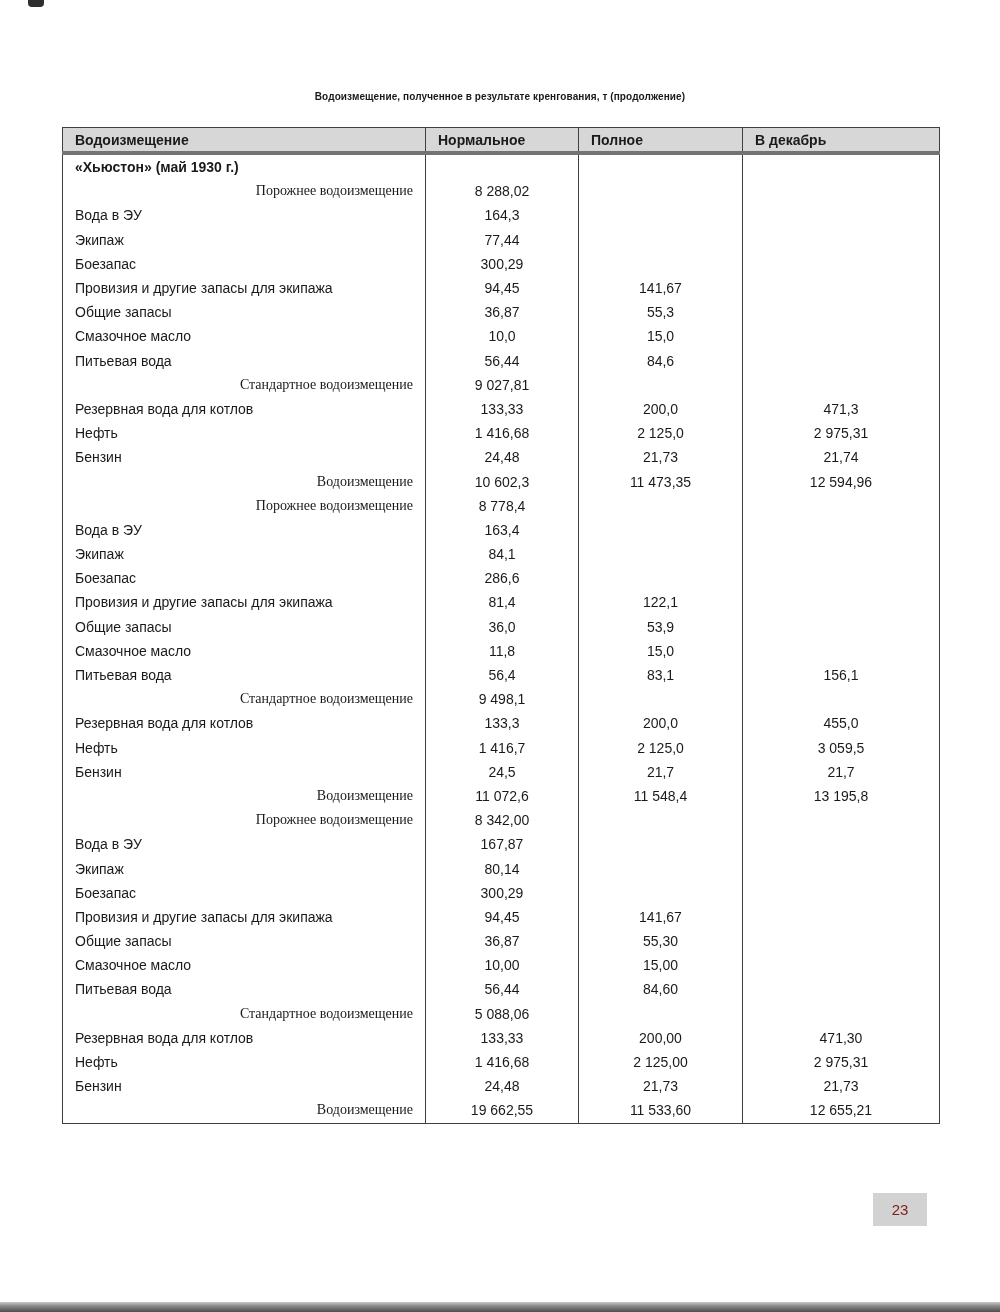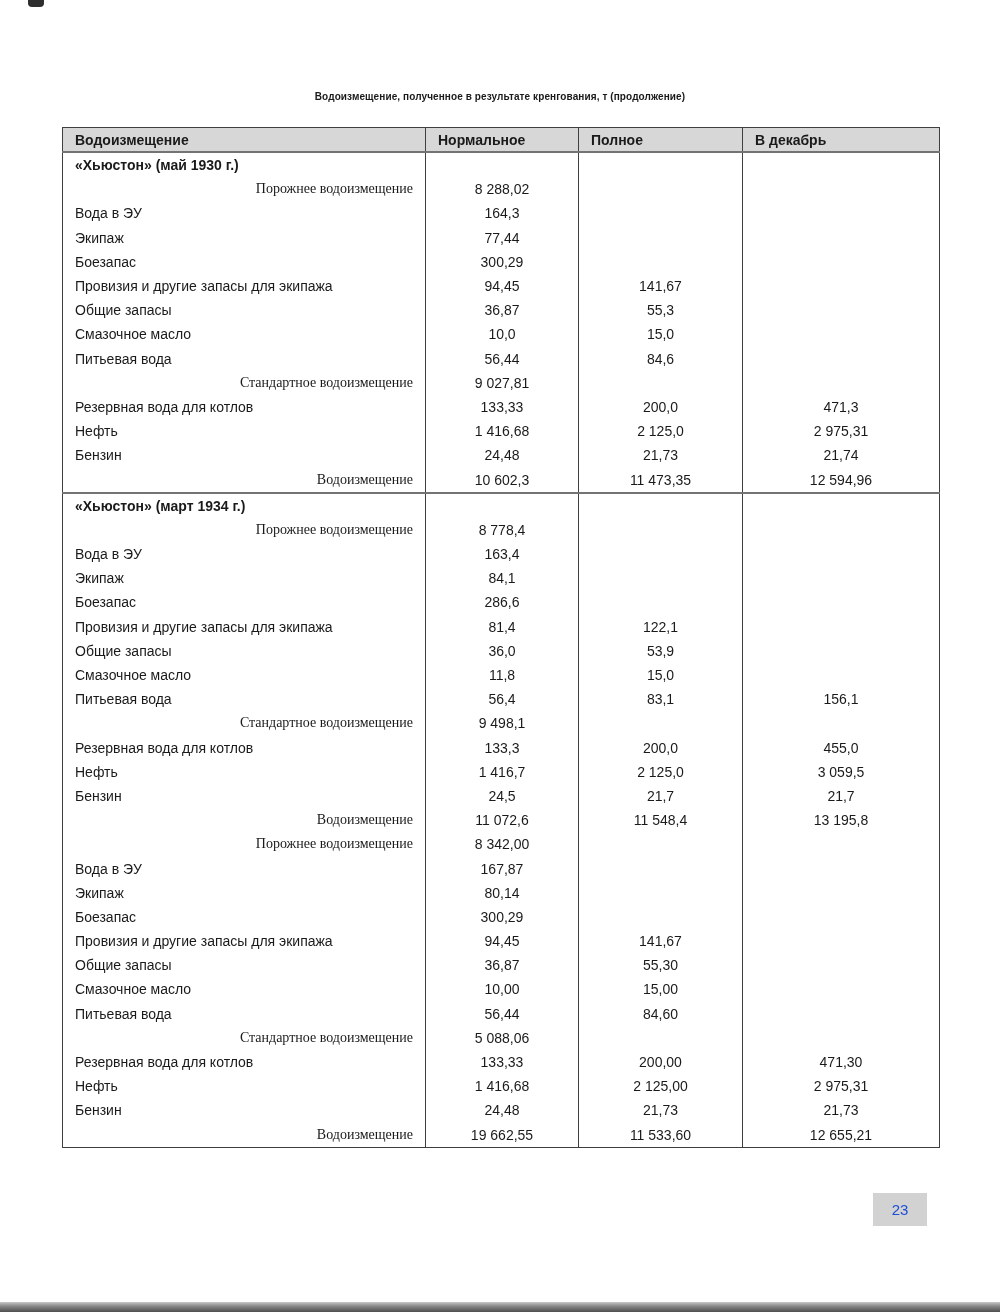--- a/index.html
+++ b/index.html
@@ -55,38 +55,38 @@
     border: 1px solid #3f3f3f;
     background: #d7d7d7;
     font-weight: bold;
     height: 19px;
     font-size: 14px;
   }
   th.hdr-label { text-align: left; }
   th.hdr-num  { text-align: left; }
   table.disp-table { border: 1px solid #3f3f3f; }
   tr.section-row td {
-    border-top: 2px solid #737373;
+    border-top: 4px solid #737373;
     font-weight: bold;
   }
   td.label { text-align: left; }
   td.label.right { text-align: right; font-family: Liberation Serif, serif; }
   td.num { text-align: center; }
   .page-number-box {
     position: absolute;
     left: 873px;
     top: 1193px;
     width: 54px;
     height: 33px;
     background: #d2d2d2;
     display: flex;
     align-items: center;
     justify-content: center;
     font-size: 15px;
-    color: #1d4ed8;
+    color: #7f1d1d;
   }
   .scan-edge-bottom {
     position: absolute;
     left: 0;
     bottom: 0;
     width: 1000px;
     height: 10px;
     background: linear-gradient(to bottom, #c9c9c9 0%, #8a8a8a 40%, #4e4e4e 100%);
   }
   .scan-artifact-topleft {
@@ -200,26 +200,20 @@
           <td class="num">24,48</td>
           <td class="num">21,73</td>
           <td class="num">21,74</td>
         </tr>
         <tr>
           <td class="label right">Водоизмещение</td>
           <td class="num">10 602,3</td>
           <td class="num">11 473,35</td>
           <td class="num">12 594,96</td>
         </tr>
-        <tr class="section-row">
-          <td class="label">«Хьюстон» (март 1934 г.)</td>
-          <td class="num"></td>
-          <td class="num"></td>
-          <td class="num"></td>
-        </tr>
         <tr>
           <td class="label right">Порожнее водоизмещение</td>
           <td class="num">8 778,4</td>
           <td class="num"></td>
           <td class="num"></td>
         </tr>
         <tr>
           <td class="label">Вода в ЭУ</td>
           <td class="num">163,4</td>
           <td class="num"></td>

